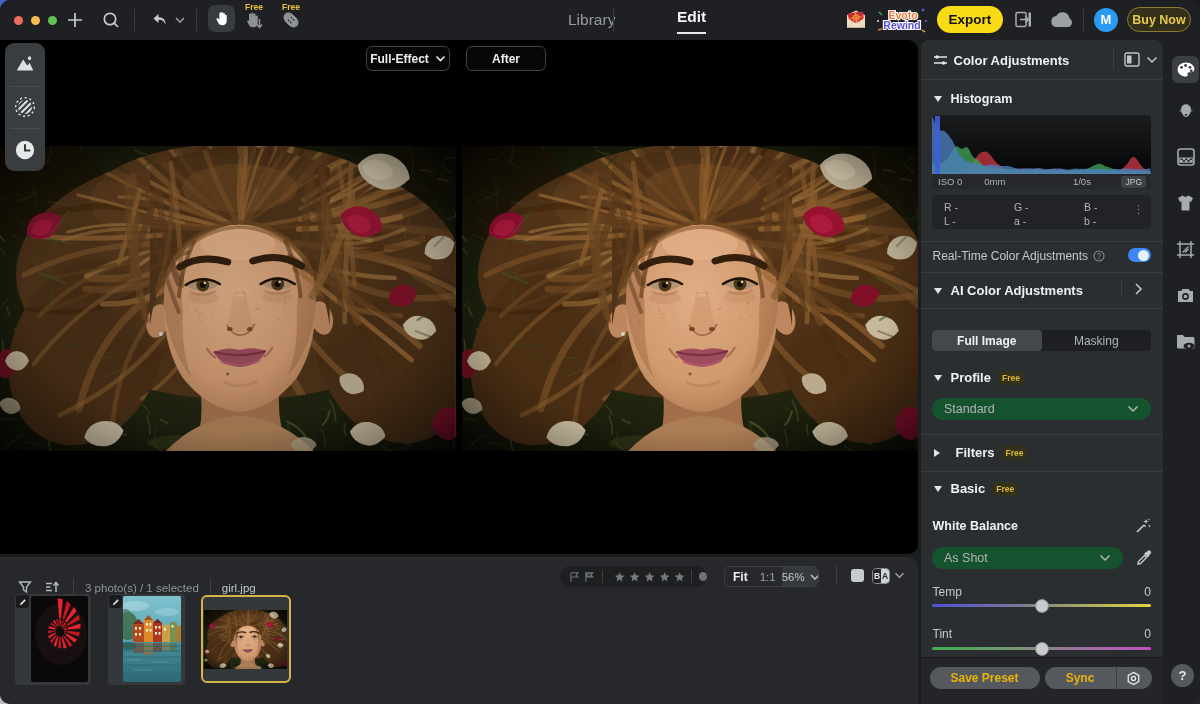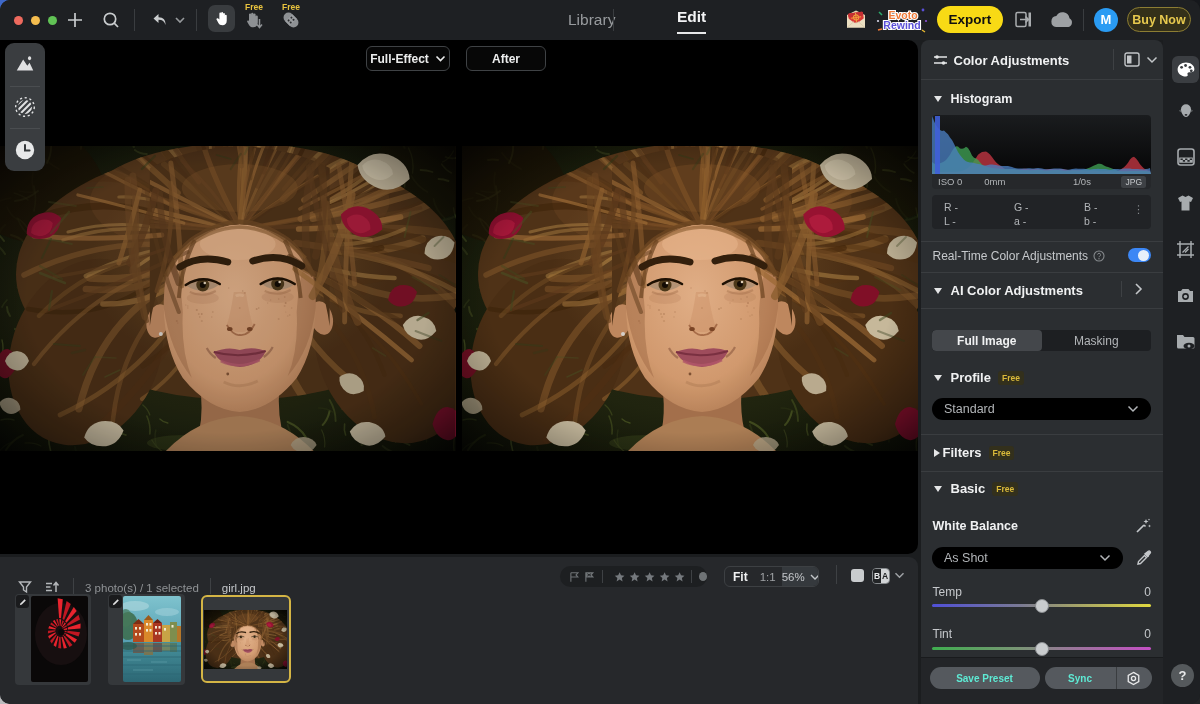--- a/index.html
+++ b/index.html
@@ -44,22 +44,22 @@
 .pencil { position:absolute; width:13px; height:13px; background:#1a1b1d; border-radius:3px; display:flex; align-items:center; justify-content:center; z-index:3; }
 
 
 #rpanel { position:absolute; left:920.5px; top:40px; width:242.5px; height:664px; background:#2b2e31; border-radius:8px 8px 0 0; }
 #rfooter { position:absolute; left:0; bottom:0; width:100%; height:47px; background:#232528; border-top:1px solid #191b1d; }
 .hdr { color:#f0f1f2; font-weight:bold; font-size:13px; }
 .hdiv { position:absolute; left:0; width:100%; height:1px; background:#3a3d40; }
 .tri-d { width:0;height:0;border-left:4.5px solid transparent;border-right:4.5px solid transparent;border-top:6px solid #e4e5e6; }
 .tri-r { width:0;height:0;border-top:4.5px solid transparent;border-bottom:4.5px solid transparent;border-left:6px solid #e4e5e6; }
 .freebadge { background:#33301c; color:#d9b93a; font-size:8.5px; font-weight:bold; border-radius:3px; padding:2px 4px; margin-left:7px; }
-.dropdown { position:absolute; left:11.5px; width:219px; height:22px; background:#000000; border-radius:11px; color:#b2b5b8; font-size:12.5px; display:flex; align-items:center; padding:0 12px; }
-.pillbtn { position:absolute; top:9px; height:22px; background:#55595e; border-radius:11px; color:#5eead4; font-size:10px; font-weight:bold; display:flex; align-items:center; justify-content:center; }
+.dropdown { position:absolute; left:11.5px; width:219px; height:22px; background:#14532d; border-radius:11px; color:#b2b5b8; font-size:12.5px; display:flex; align-items:center; padding:0 12px; }
+.pillbtn { position:absolute; top:9px; height:22px; background:#55595e; border-radius:11px; color:#eab308; font-size:12px; font-weight:bold; display:flex; align-items:center; justify-content:center; }
 
 
 #farstrip { position:absolute; left:1163px; top:40px; width:37px; height:664px; background:#1e2023; }
 .fs-ico { position:absolute; left:4px; width:37px; height:34px; display:flex; align-items:center; justify-content:center; }
 </style></head><body>
 <div id="corner-tl"></div>
 <div id="corner-tr"></div>
 <div id="corner-bl"></div>
 <div id="corner-br"></div>
 <div id="win">
@@ -1804,21 +1804,21 @@
       </div>
   <div class="dropdown" style="top:358px;">Standard
     <svg style="position:absolute;right:12px;top:7px" width="12" height="8" viewBox="0 0 12 8">
           <path d="M1.5 1.5 L6 6 L10.5 1.5" stroke="#b2b5b8" stroke-width="1.5" fill="none"></path>
         </svg>
   </div>
   <div class="hdiv" style="top:394px;"></div>
 
   <div style="position:absolute;left:13px;top:405px;" class="flex">
         <div class="tri-r"></div>
-        <span class="hdr" style="margin-left:3px;">Filters</span>
+        <span class="hdr" style="margin-left:16px;">Filters</span>
         <span class="freebadge">Free</span>
       </div>
   <div class="hdiv" style="top:431px;"></div>
 
   <div style="position:absolute;left:13px;top:441px;" class="flex">
         <div class="tri-d"></div>
         <span class="hdr" style="margin-left:9px;">Basic</span>
         <span class="freebadge">Free</span>
       </div>
 

